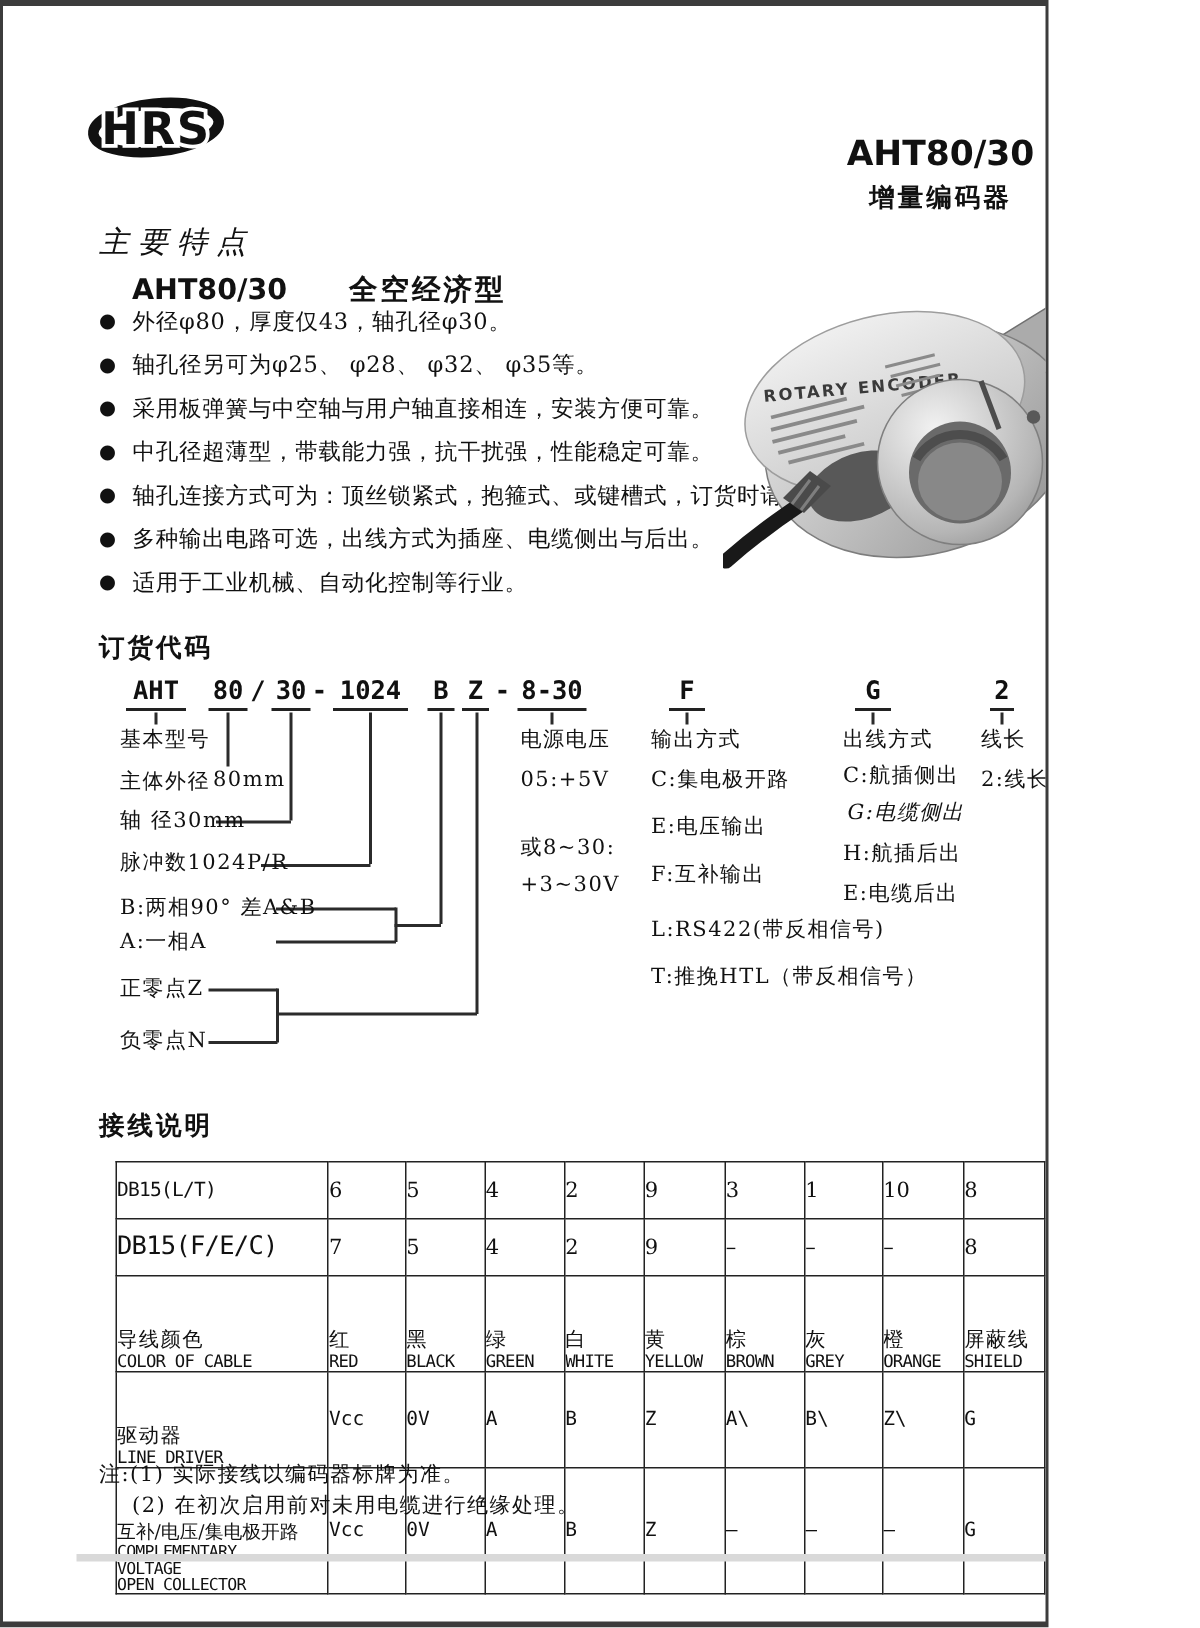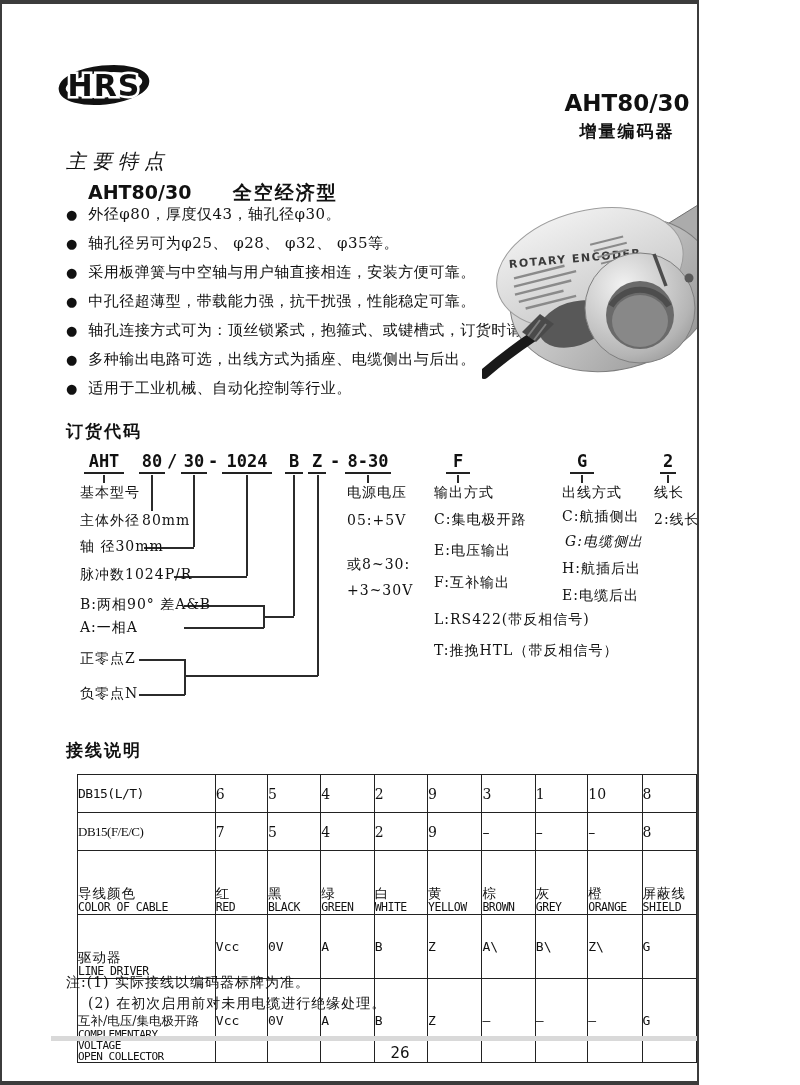--- a/index.html
+++ b/index.html
@@ -225,21 +225,21 @@
       <td class="cellnum">5</td>
       <td class="cellnum">4</td>
       <td class="cellnum">2</td>
       <td class="cellnum">9</td>
       <td class="cellnum">3</td>
       <td class="cellnum">1</td>
       <td class="cellnum">10</td>
       <td class="cellnum">8</td>
     </tr>
     <tr style="height:38px;">
-      <td class="cellen" style="font-size:13px;font-family:Liberation Serif, serif;">DB15(F/E/C)</td>
+      <td class="cellen" style="font-size:17px;">DB15(F/E/C)</td>
       <td class="cellnum">7</td>
       <td class="cellnum">5</td>
       <td class="cellnum">4</td>
       <td class="cellnum">2</td>
       <td class="cellnum">9</td>
       <td class="cellnum">–</td>
       <td class="cellnum">–</td>
       <td class="cellnum">–</td>
       <td class="cellnum">8</td>
     </tr>
@@ -317,14 +317,13 @@
       <td class="cellsig">–</td>
       <td class="cellsig">G</td>
     </tr>
   </tbody>
     </table>
 
   <div class="note" style="left:64px;top:970px;">注:(1) 实际接线以编码器标牌为准。</div>
   <div class="note" style="left:86px;top:991px;">(2) 在初次启用前对未用电缆进行绝缘处理。</div>
 
   <div class="abs" style="left:49px;top:1032px;width:706px;height:5px;background:#d9d9d9;"></div>
-  <div class="abs" style="left:0;top:1040px;width:796px;text-align:center;font-size:15px;">26</div>
 </div>
 
 </body></html>

